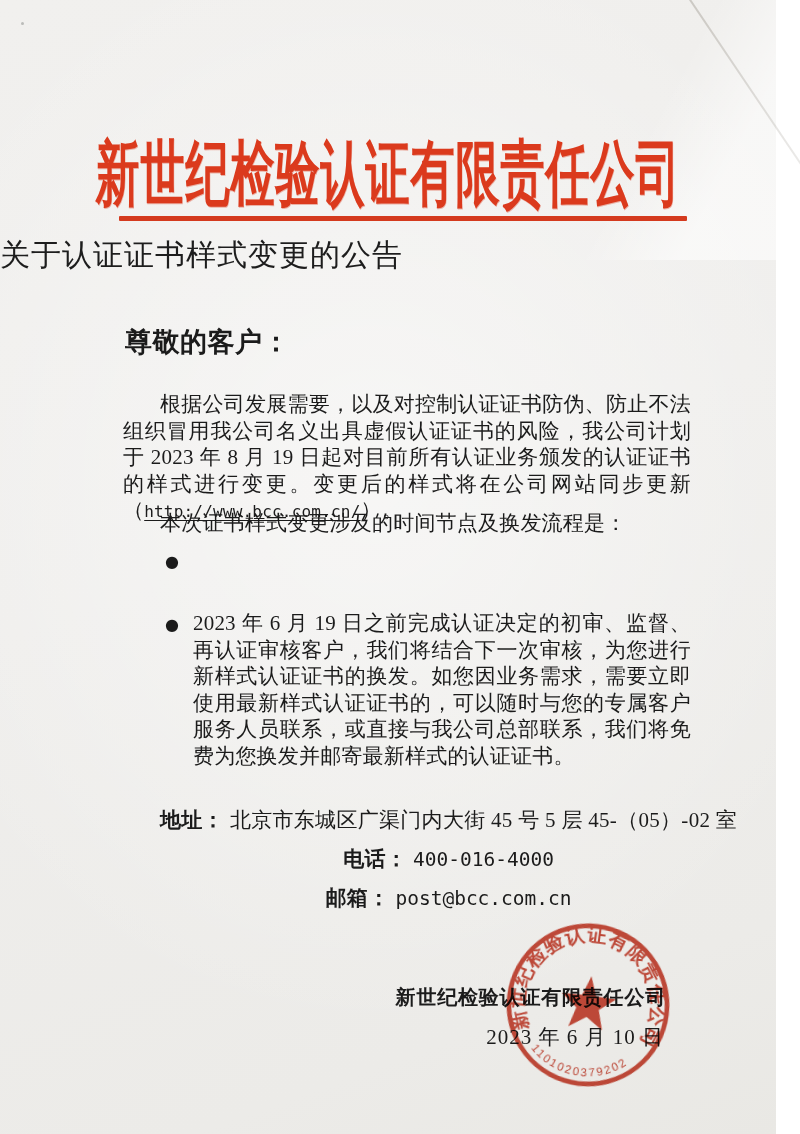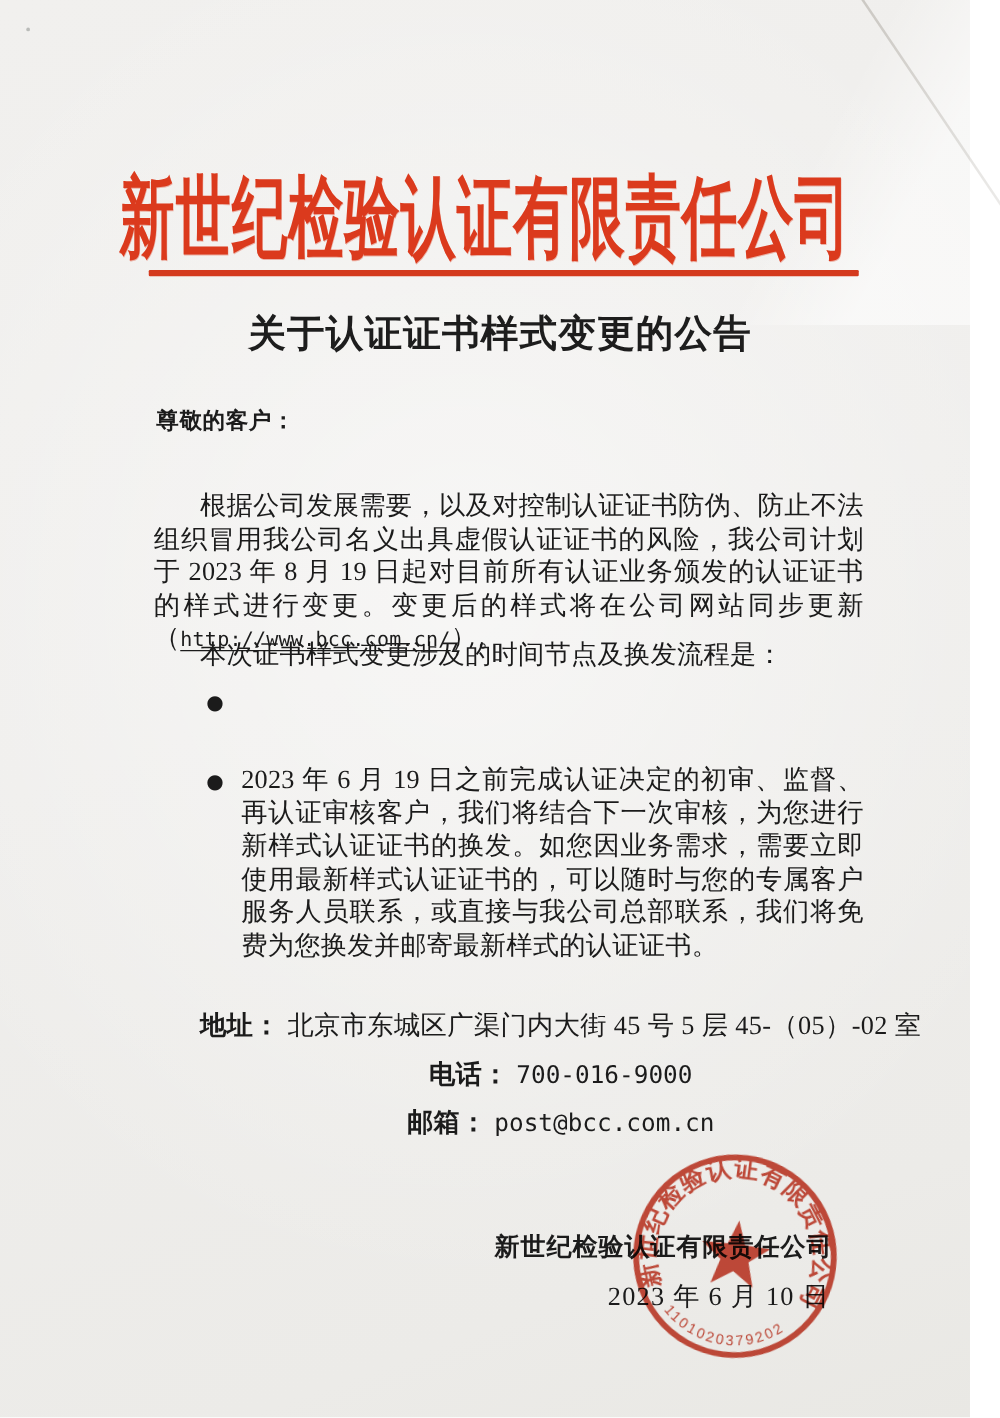--- a/index.html
+++ b/index.html
@@ -38,29 +38,28 @@
     color:#db3a1d;
     transform:scaleY(1.62);transform-origin:center top;
     text-shadow:0.5px 0.5px 0 rgba(219,58,29,0.35);
     white-space:nowrap;
   }
   .title-underline{
     position:absolute;left:119px;top:216px;width:568px;height:5px;
     background:#d43a1e;border-radius:1px;
   }
   .subtitle{
-    position:absolute;top:235px;left:0;width:100%;margin:12px;
-    text-align:center;
+    position:absolute;top:235px;left:0;width:100%;margin:0;
     font-family:"Liberation Sans","DejaVu Sans",sans-serif;
-    font-size:30px;font-weight:700;letter-spacing:1px;color:#1d1d1d;
+    font-size:30px;font-weight:400;letter-spacing:1px;color:#1d1d1d;
     white-space:nowrap;
   }
   .salutation{
     position:absolute;left:125px;top:324px;
-    font-size:18px;font-weight:700;letter-spacing:0.5px;
+    font-size:27px;font-weight:700;letter-spacing:0.5px;
   }
   .body-text{
     font-size:21px;line-height:26.5px;text-align:justify;
     letter-spacing:0.2px;
   }
   .para1{
     position:absolute;left:123px;top:391px;width:568px;margin:0;
     text-indent:37px;
   }
   .url{
@@ -145,21 +144,21 @@
   <div class="bullet item2 body-text">
     <span class="marker">●</span>
     <span>2023 年 6 月 19 日之前完成认证决定的初审、监督、再认证审核客户，我们将结合下一次审核，为您进行新样式认证证书的换发。如您因业务需求，需要立即使用最新样式认证证书的，可以随时与您的专属客户服务人员联系，或直接与我公司总部联系，我们将免费为您换发并邮寄最新样式的认证证书。</span>
   </div>
 
   <div class="contact">
     <div class="contact-line">
       <span class="label">地址：</span><span>北京市东城区广渠门内大街 45 号 5 层 45-（05）-02 室</span>
     </div>
     <div class="contact-line">
-      <span class="label">电话：</span><span class="mono">700-016-9000</span>
+      <span class="label">电话：</span><span class="mono">400-016-4000</span>
     </div>
     <div class="contact-line">
       <span class="label">邮箱：</span><span class="mono">post@bcc.com.cn</span>
     </div>
   </div>
 
   <div class="signature">
     <div>新世纪检验认证有限责任公司</div>
     <div class="sig-date">2023 年 6 月 10 日</div>
   </div>

